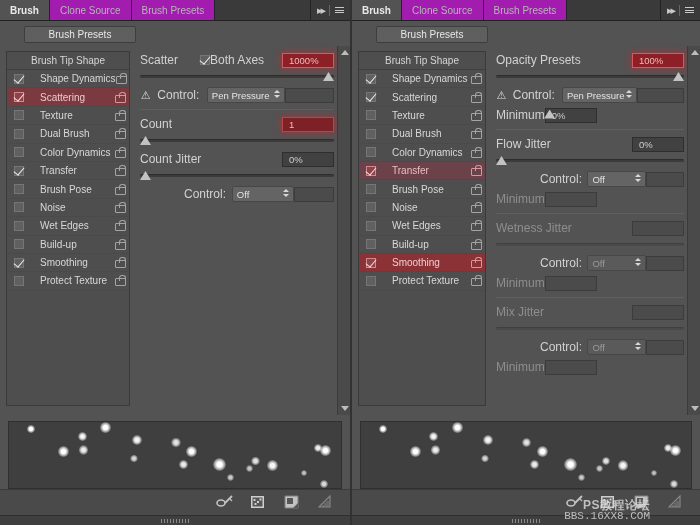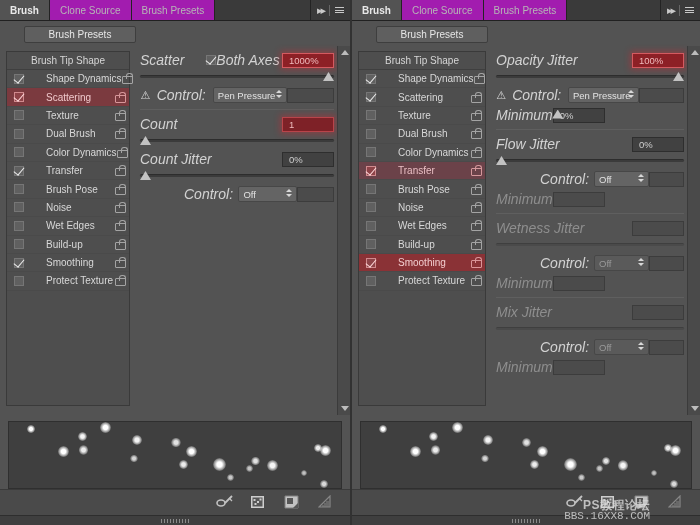--- a/index.html
+++ b/index.html
@@ -65,21 +65,21 @@
   }
   .litem {
     height: 18.4px; display: flex; align-items: center;
     padding: 0 5px 0 7px; font-size: 10px; color: #d8d8d8;
     border-bottom: 1px solid #4a4a4a;
     position: relative;
   }
   .litem.hl-strong { background: #7b3a3f; color:#f0c9cc; }
   .litem.hl-soft   { background: #6b4249; color:#eabfc4; }
   .litem.hl-red    { background: #8a3236; color:#f2cdcf; }
-  .litem .lbl { flex: 1; margin-left: 22px; white-space: nowrap; }
+  .litem .lbl { flex: 1; margin-left: 16px; white-space: nowrap; }
   .cbox {
     width: 10px; height: 10px; background: #606060;
     border: 1px solid #767676; position: relative; flex:0 0 10px;
   }
   .cbox.on::after {
     content: ""; position: absolute; left: 1px; top: -2px;
     width: 5px; height: 9px; border: solid #ededed;
     border-width: 0 1.6px 1.6px 0; transform: rotate(40deg);
   }
   .litem.hl-strong .cbox, .litem.hl-red .cbox, .litem.hl-soft .cbox {
@@ -103,21 +103,21 @@
   .litem.hl-strong .lock::before, .litem.hl-strong .lock::after,
   .litem.hl-red .lock::before,   .litem.hl-red .lock::after,
   .litem.hl-soft .lock::before,  .litem.hl-soft .lock::after { border-color:#e8a7ab; }
 
   
   .ctrlcol {
     flex: 1 1 auto; position: relative; padding: 4px 16px 0 10px;
     min-width: 0;
   }
   .row { display: flex; align-items: center; height: 20px; }
-  .rlabel { font-size: 14px; color: #d2d2d2; white-space: nowrap; font-style: italic; }
+  .rlabel { font-size: 12px; color: #d2d2d2; white-space: nowrap; }
   .rlabel.dim { color: #8e8e8e; }
   .rlabel.ind { margin-left: 44px; }
   .spacer { flex: 1; }
 
   .valbox {
     width: 52px; height: 15px; background: #414141;
     border: 1px solid #2e2e2e; color: #cfcfcf;
     font-size: 9.5px; display:flex; align-items:center;
     padding-left: 6px;
   }
@@ -519,21 +519,21 @@
               <span class="lock"></span>
             </div>
             <div class="litem">
               <span class="cbox"></span>
               <span class="lbl">Protect Texture</span>
               <span class="lock"></span>
             </div>
           </div>
           <div class="ctrlcol">
             <div class="row">
-              <span class="rlabel">Opacity Jitter</span>
+              <span class="rlabel">Opacity Presets</span>
               <span class="spacer"></span>
               <div class="valbox red bright">100%</div>
             </div>
             <div class="slider">
               <div class="strack"></div>
               <div class="sthumb" style="left: calc(100% - 11px);"></div>
             </div>
             <div class="row">
               <span class="warn">⚠</span>
               <span class="rlabel" style="margin-left: 6px;">Control:</span>

